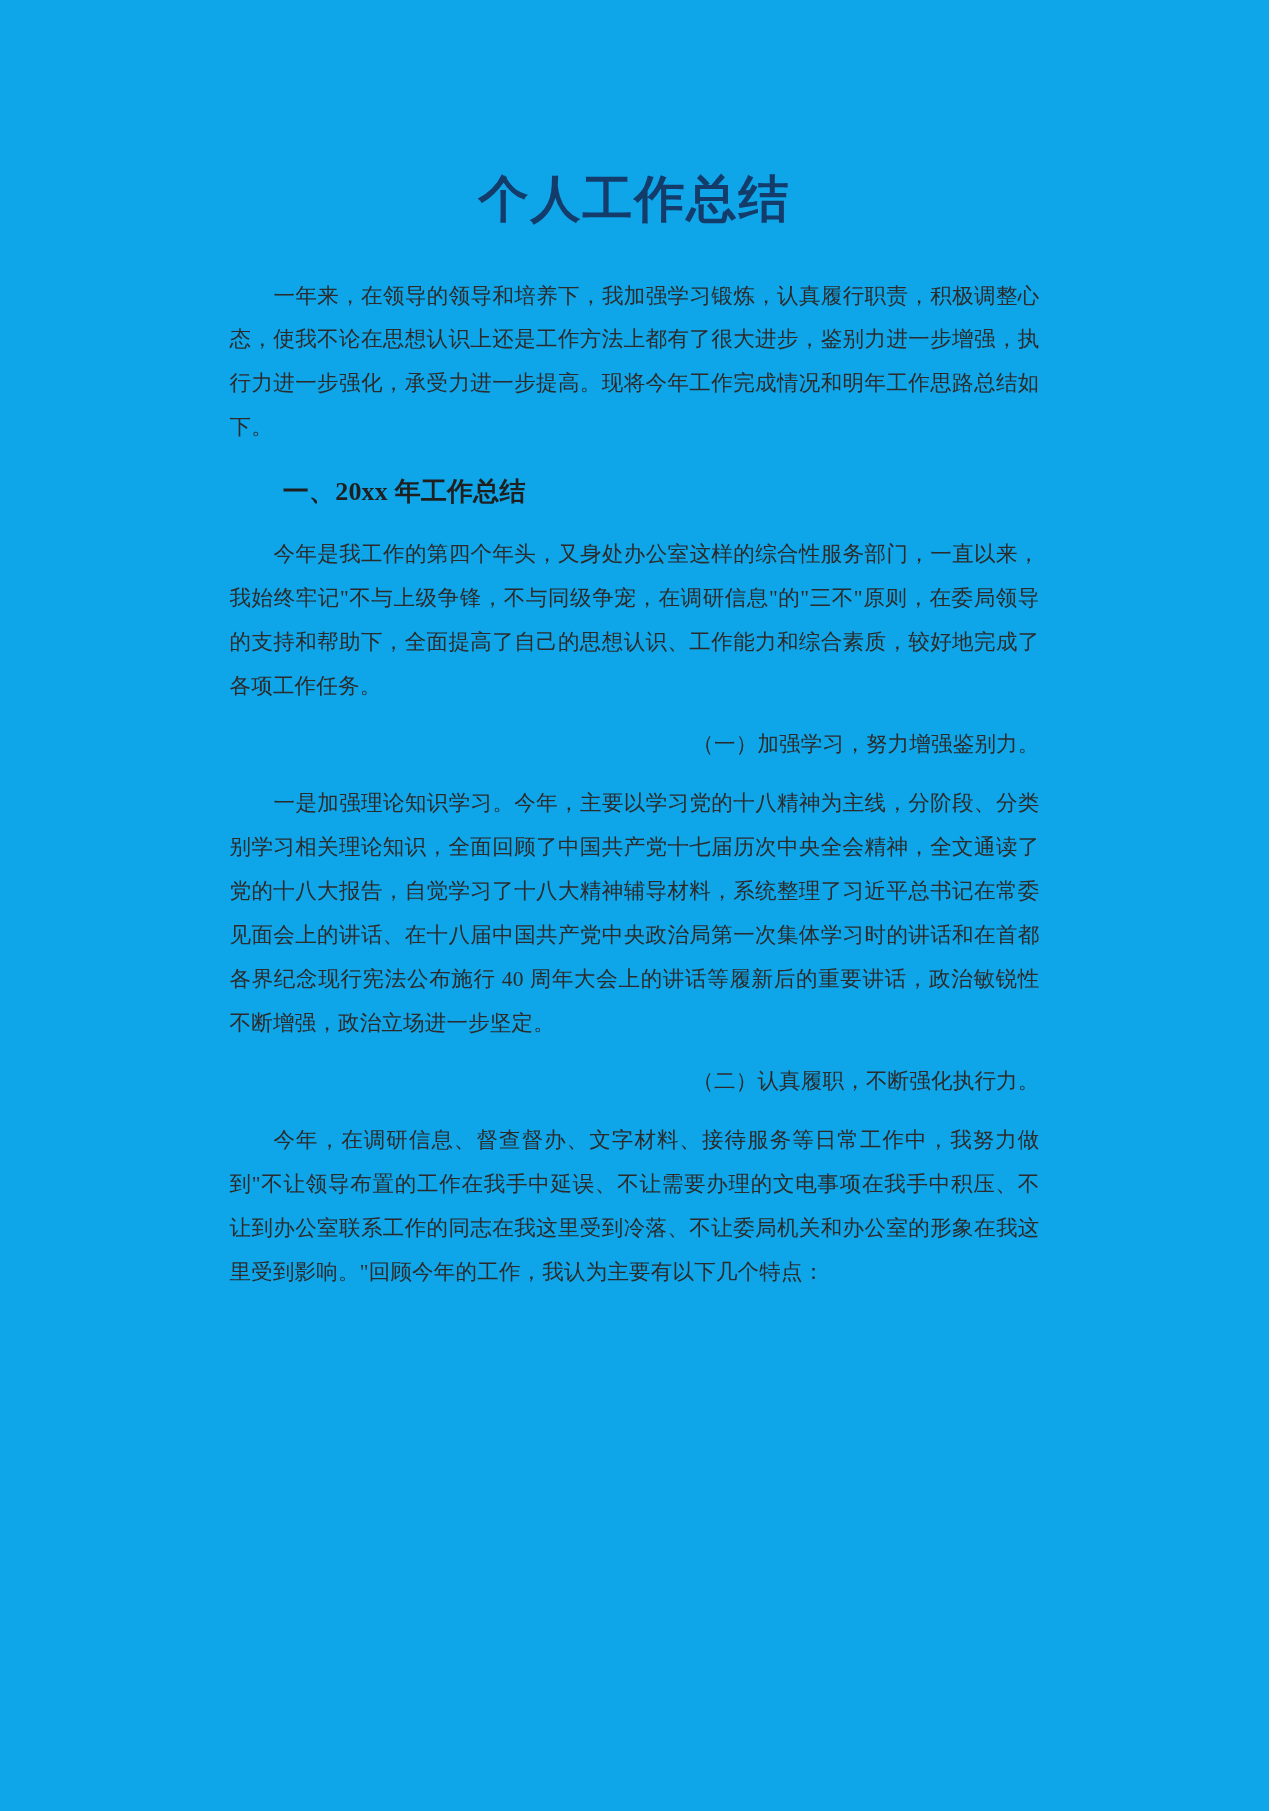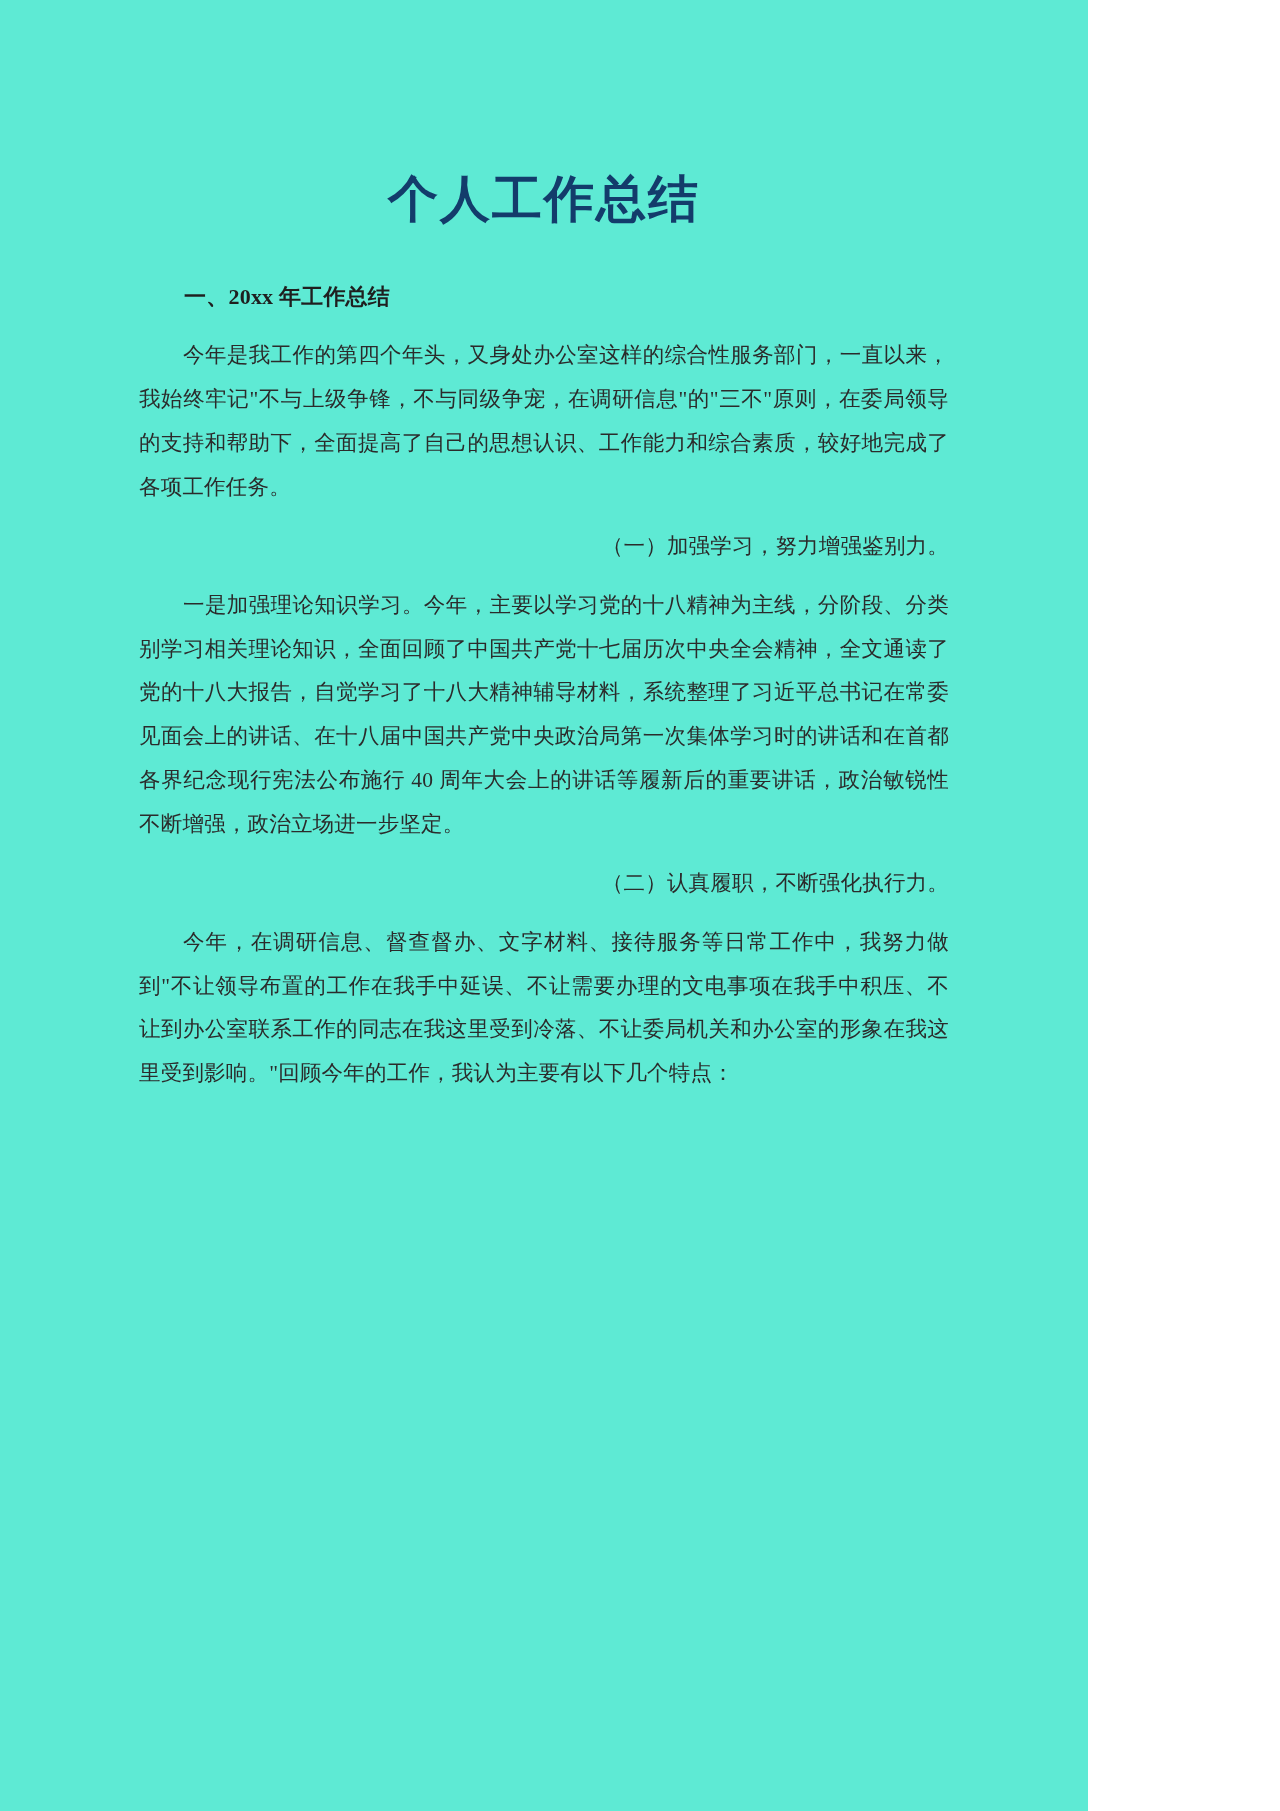--- a/index.html
+++ b/index.html
@@ -9,23 +9,23 @@
   }
   body {
     width: 1280px;
     min-height: 1811px;
     font-family: "Liberation Serif", "DejaVu Serif", serif;
     color: #262626;
     -webkit-font-smoothing: antialiased;
   }
   .page {
     position: relative;
-    width: 1088px;
+    width: 1269px;
     min-height: 1811px;
-    background: #5eead4;
+    background: #0ea5e9;
     box-sizing: border-box;
     padding: 0;
     overflow: hidden;
   }
   .content {
     width: 810px;
     margin: 0 auto;
     padding-top: 168px;
   }
   .doc-title {
@@ -44,21 +44,21 @@
     line-height: 2.04;
     text-align: justify;
     text-justify: inter-ideograph;
     margin: 0 0 15px 0;
     color: #2b2b2b;
     text-indent: 2.05em;
     letter-spacing: 0.2px;
     word-break: break-all;
   }
   h2.section-heading {
-    font-size: 22px;
+    font-size: 26px;
     line-height: 2.04;
     font-weight: 700;
     margin: 0 0 15px 0;
     text-indent: 2.05em;
     color: #1f1f1f;
     letter-spacing: 0.2px;
   }
   p.subheading {
     font-size: 21.5px;
     line-height: 2.04;
@@ -70,20 +70,21 @@
   }
 </style>
 </head>
 <body>
 
 <div class="page">
   <div class="content">
 
     <h1 class="doc-title">个人工作总结</h1>
 
+    <p class="para">一年来，在领导的领导和培养下，我加强学习锻炼，认真履行职责，积极调整心态，使我不论在思想认识上还是工作方法上都有了很大进步，鉴别力进一步增强，执行力进一步强化，承受力进一步提高。现将今年工作完成情况和明年工作思路总结如下。</p>
 
     <h2 class="section-heading">一、20xx 年工作总结</h2>
 
     <p class="para">今年是我工作的第四个年头，又身处办公室这样的综合性服务部门，一直以来，我始终牢记"不与上级争锋，不与同级争宠，在调研信息"的"三不"原则，在委局领导的支持和帮助下，全面提高了自己的思想认识、工作能力和综合素质，较好地完成了各项工作任务。</p>
 
     <p class="subheading">（一）加强学习，努力增强鉴别力。</p>
 
     <p class="para">一是加强理论知识学习。今年，主要以学习党的十八精神为主线，分阶段、分类别学习相关理论知识，全面回顾了中国共产党十七届历次中央全会精神，全文通读了党的十八大报告，自觉学习了十八大精神辅导材料，系统整理了习近平总书记在常委见面会上的讲话、在十八届中国共产党中央政治局第一次集体学习时的讲话和在首都各界纪念现行宪法公布施行 40 周年大会上的讲话等履新后的重要讲话，政治敏锐性不断增强，政治立场进一步坚定。</p>
 
 

